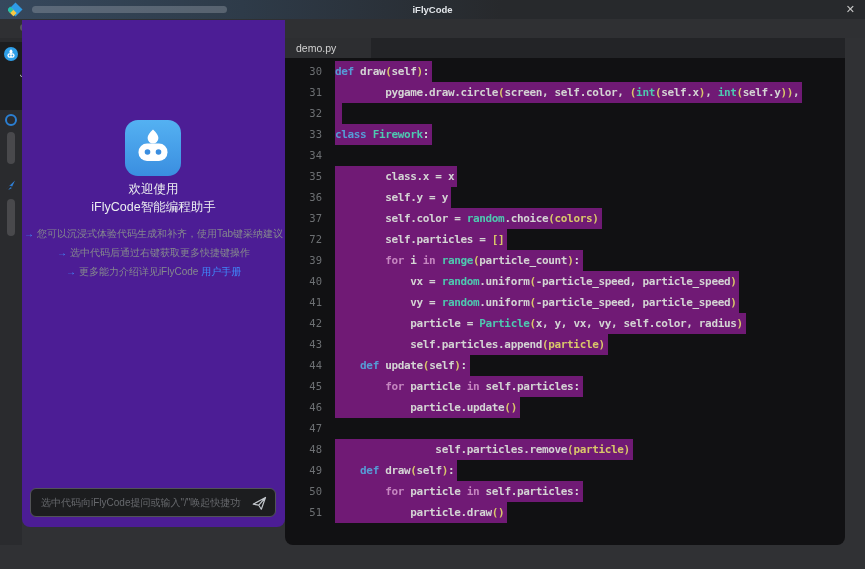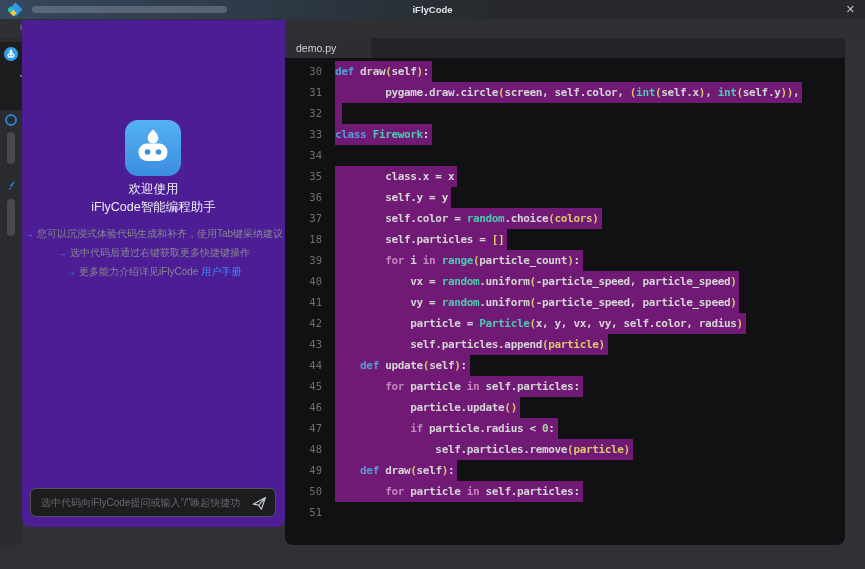--- a/index.html
+++ b/index.html
@@ -170,28 +170,28 @@
   </div>
   <div id="codearea">
       <div class="code-line"><span class="gutter">30</span><span class="sel"><span class="tok-k">def</span><span class="tok-d"> draw</span><span class="tok-p">(</span><span class="tok-d">self</span><span class="tok-p">)</span><span class="tok-d">:</span></span></div>
       <div class="code-line"><span class="gutter">31</span><span class="sel"><span class="tok-d">        pygame.draw.circle</span><span class="tok-p">(</span><span class="tok-d">screen, self.color, </span><span class="tok-p">(</span><span class="tok-t">int</span><span class="tok-p">(</span><span class="tok-d">self.x</span><span class="tok-p">)</span><span class="tok-d">, </span><span class="tok-t">int</span><span class="tok-p">(</span><span class="tok-d">self.y</span><span class="tok-p">))</span><span class="tok-d">,</span></span></div>
       <div class="code-line"><span class="gutter">32</span><span class="sel empty"></span></div>
       <div class="code-line"><span class="gutter">33</span><span class="sel"><span class="tok-k">class</span><span class="tok-d"> </span><span class="tok-t">Firework</span><span class="tok-d">:</span></span></div>
       <div class="code-line"><span class="gutter">34</span></div>
       <div class="code-line"><span class="gutter">35</span><span class="sel"><span class="tok-d">        class.x = x</span></span></div>
       <div class="code-line"><span class="gutter">36</span><span class="sel"><span class="tok-d">        self.y = y</span></span></div>
       <div class="code-line"><span class="gutter">37</span><span class="sel"><span class="tok-d">        self.color = </span><span class="tok-t">random</span><span class="tok-d">.choice</span><span class="tok-p">(</span><span class="tok-y">colors</span><span class="tok-p">)</span></span></div>
-      <div class="code-line"><span class="gutter">18</span><span class="sel"><span class="tok-d">        self.particles = </span><span class="tok-p">[]</span></span></div>
+      <div class="code-line"><span class="gutter">72</span><span class="sel"><span class="tok-d">        self.particles = </span><span class="tok-p">[]</span></span></div>
       <div class="code-line"><span class="gutter">39</span><span class="sel"><span class="tok-d">        </span><span class="tok-c">for</span><span class="tok-d"> i </span><span class="tok-c">in</span><span class="tok-d"> </span><span class="tok-t">range</span><span class="tok-p">(</span><span class="tok-d">particle_count</span><span class="tok-p">)</span><span class="tok-d">:</span></span></div>
       <div class="code-line"><span class="gutter">40</span><span class="sel"><span class="tok-d">            vx = </span><span class="tok-t">random</span><span class="tok-d">.uniform</span><span class="tok-p">(</span><span class="tok-d">-particle_speed, particle_speed</span><span class="tok-p">)</span></span></div>
       <div class="code-line"><span class="gutter">41</span><span class="sel"><span class="tok-d">            vy = </span><span class="tok-t">random</span><span class="tok-d">.uniform</span><span class="tok-p">(</span><span class="tok-d">-particle_speed, particle_speed</span><span class="tok-p">)</span></span></div>
       <div class="code-line"><span class="gutter">42</span><span class="sel"><span class="tok-d">            particle = </span><span class="tok-t">Particle</span><span class="tok-p">(</span><span class="tok-d">x, y, vx, vy, self.color, radius</span><span class="tok-p">)</span></span></div>
       <div class="code-line"><span class="gutter">43</span><span class="sel"><span class="tok-d">            self.particles.append</span><span class="tok-p">(</span><span class="tok-y">particle</span><span class="tok-p">)</span></span></div>
       <div class="code-line"><span class="gutter">44</span><span class="sel"><span class="tok-d">    </span><span class="tok-k">def</span><span class="tok-d"> update</span><span class="tok-p">(</span><span class="tok-d">self</span><span class="tok-p">)</span><span class="tok-d">:</span></span></div>
       <div class="code-line"><span class="gutter">45</span><span class="sel"><span class="tok-d">        </span><span class="tok-c">for</span><span class="tok-d"> particle </span><span class="tok-c">in</span><span class="tok-d"> self.particles:</span></span></div>
       <div class="code-line"><span class="gutter">46</span><span class="sel"><span class="tok-d">            particle.update</span><span class="tok-p">()</span></span></div>
-      <div class="code-line"><span class="gutter">47</span><span class="sel"><span class="tok-d">            </span><span class="tok-c">if</span><span class="tok-d"> particle.radius &lt; </span><span class="tok-n">0</span><span class="tok-d">:</span></span></div>
+      <div class="code-line"><span class="gutter">47</span></div>
       <div class="code-line"><span class="gutter">48</span><span class="sel"><span class="tok-d">                self.particles.remove</span><span class="tok-p">(</span><span class="tok-y">particle</span><span class="tok-p">)</span></span></div>
       <div class="code-line"><span class="gutter">49</span><span class="sel"><span class="tok-d">    </span><span class="tok-k">def</span><span class="tok-d"> draw</span><span class="tok-p">(</span><span class="tok-d">self</span><span class="tok-p">)</span><span class="tok-d">:</span></span></div>
       <div class="code-line"><span class="gutter">50</span><span class="sel"><span class="tok-d">        </span><span class="tok-c">for</span><span class="tok-d"> particle </span><span class="tok-c">in</span><span class="tok-d"> self.particles:</span></span></div>
-      <div class="code-line"><span class="gutter">51</span></div>
+      <div class="code-line"><span class="gutter">51</span><span class="sel"><span class="tok-d">            particle.draw</span><span class="tok-p">()</span></span></div>
     </div>
 </div>
 
 </body></html>

